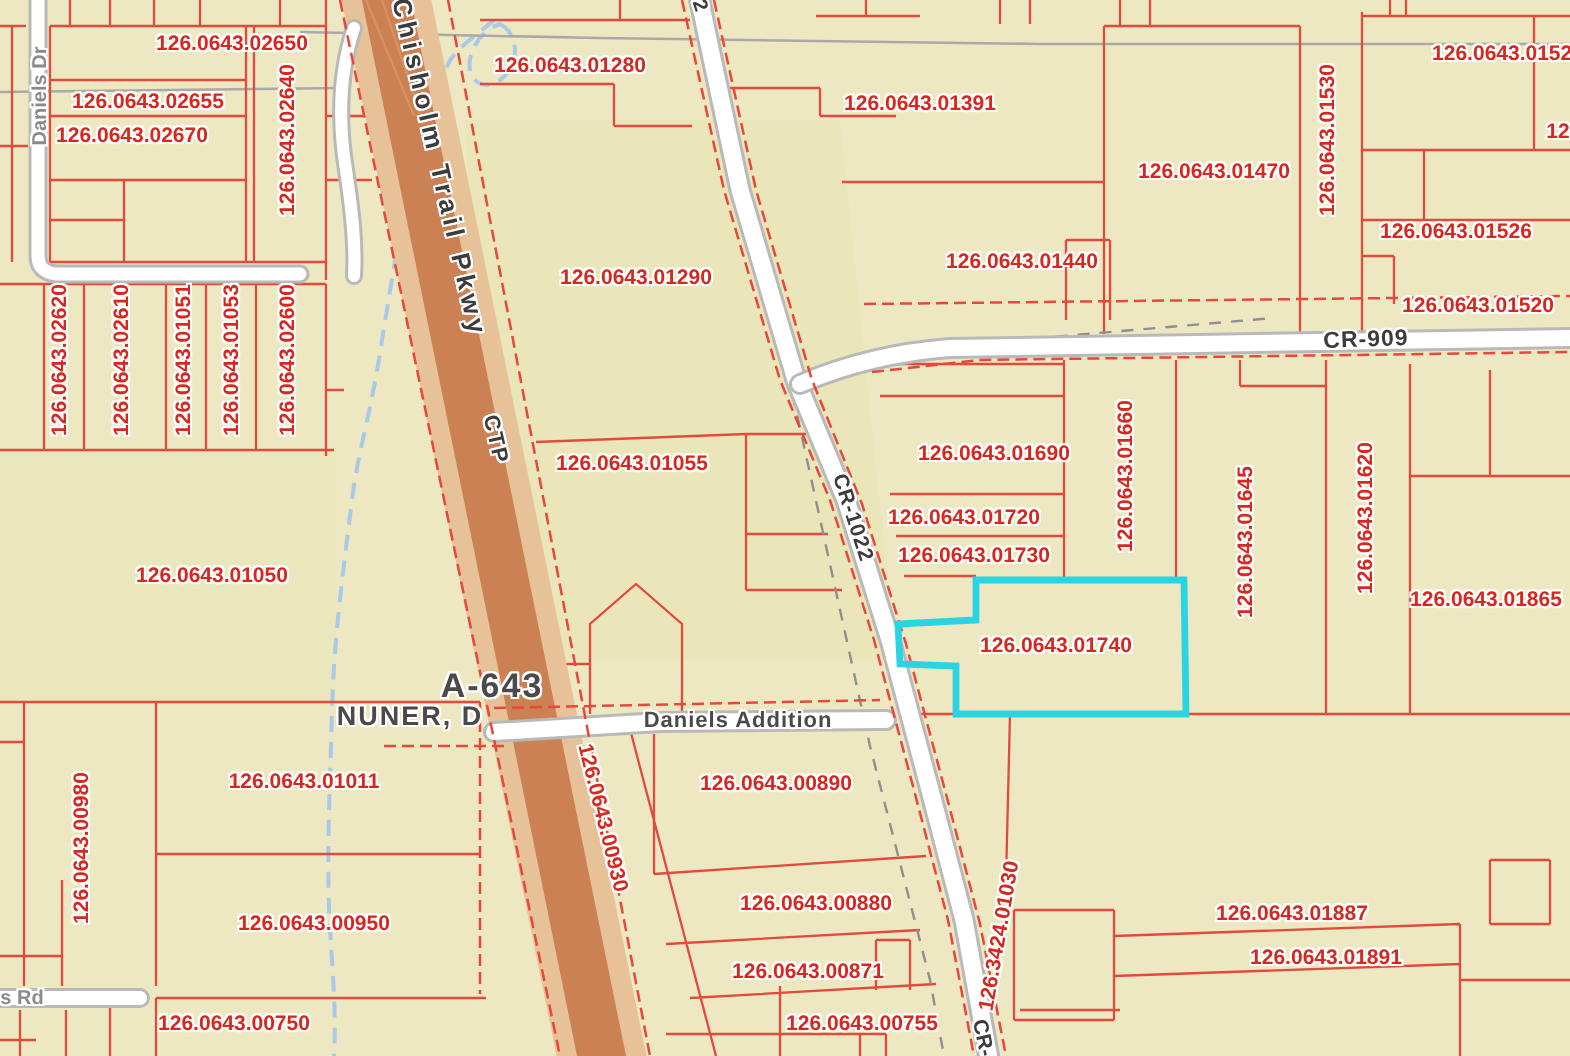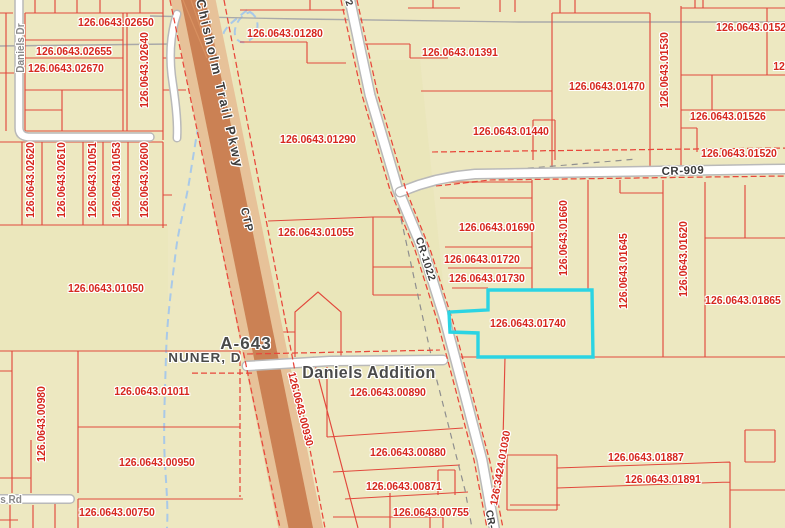--- a/index.html
+++ b/index.html
@@ -166,14 +166,14 @@
     <div class="lbl r" style="left: 220px; top: 84px; transform: translate(-50%, -50%) rotate(77deg); font-size: 13px; letter-spacing: 2.5px;">Chisholm  Trail  Pkwy</div>
     <div class="lbl r" style="left: 247px; top: 220px; transform: translate(-50%, -50%) rotate(77deg); font-size: 11px; letter-spacing: 1px;">CTP</div>
     <div class="lbl r" style="left: 426px; top: 259px; transform: translate(-50%, -50%) rotate(72deg); font-size: 10.5px; letter-spacing: 0.5px;">CR-1022</div>
     <div class="lbl r" style="left: 683px; top: 171px; transform: translate(-50%, -50%) rotate(-2deg); font-size: 11.5px; letter-spacing: 0.5px;">CR-909</div>
     <div class="lbl r" style="left: 491px; top: 519px; transform: translate(-50%, -50%) rotate(78deg); font-size: 10.5px;">CR-</div>
     <div class="lbl r" style="left: 349px; top: 3px; transform: translate(-50%, -50%) rotate(72deg); font-size: 10px;">2</div>
     <div class="lbl r lt" style="left: 21px; top: 48px; transform: translate(-50%, -50%) rotate(-90deg); font-size: 10px;">Daniels Dr</div>
     <div class="lbl r lt" style="left: 11px; top: 500px; transform: translate(-50%, -50%) rotate(0deg); font-size: 10px;">s Rd</div>
     <div class="lbl g" style="left: 206px; top: 343px; transform: translate(-50%, -50%) rotate(0deg); font-size: 17px; letter-spacing: 1px; margin-left: 40px;">A-643</div>
     <div class="lbl g" style="left: 205px; top: 358px; transform: translate(-50%, -50%) rotate(0deg); font-size: 13.5px; letter-spacing: 1px;">NUNER, D</div>
-    <div class="lbl g" style="left: 369px; top: 373px; transform: translate(-50%, -50%) rotate(0deg); font-size: 16px; letter-spacing: 0.5px;">Daniels Addition</div>
+    <div class="lbl g" style="left: 369px; top: 361px; transform: translate(-50%, -50%) rotate(0deg); font-size: 11px; letter-spacing: 0.5px;">Daniels Addition</div>
   </div>
 
 </body></html>

